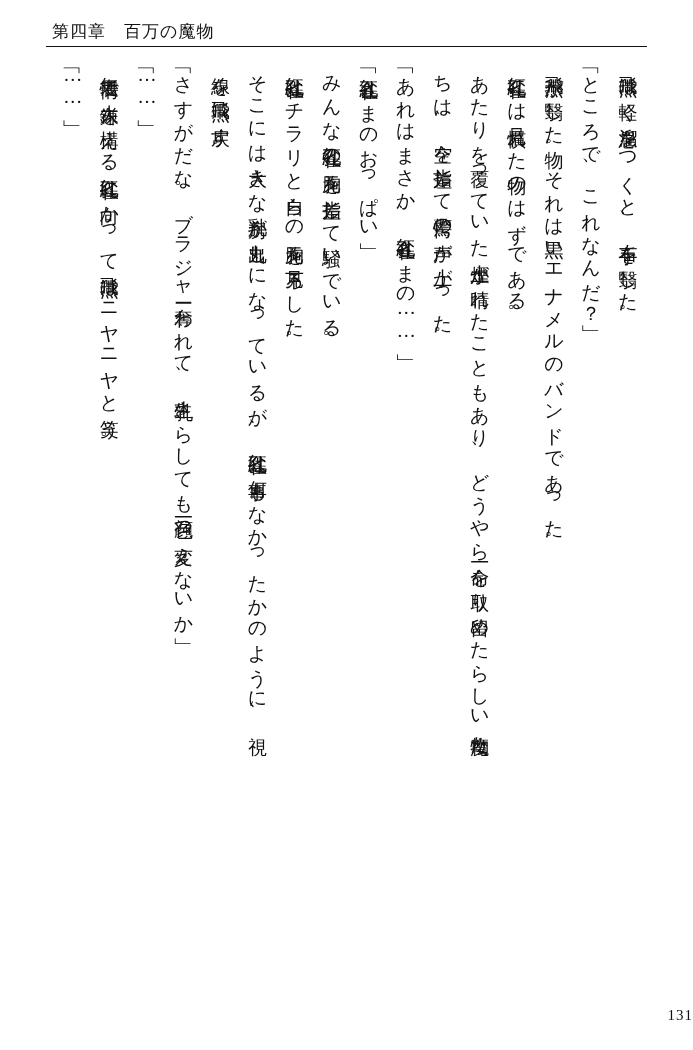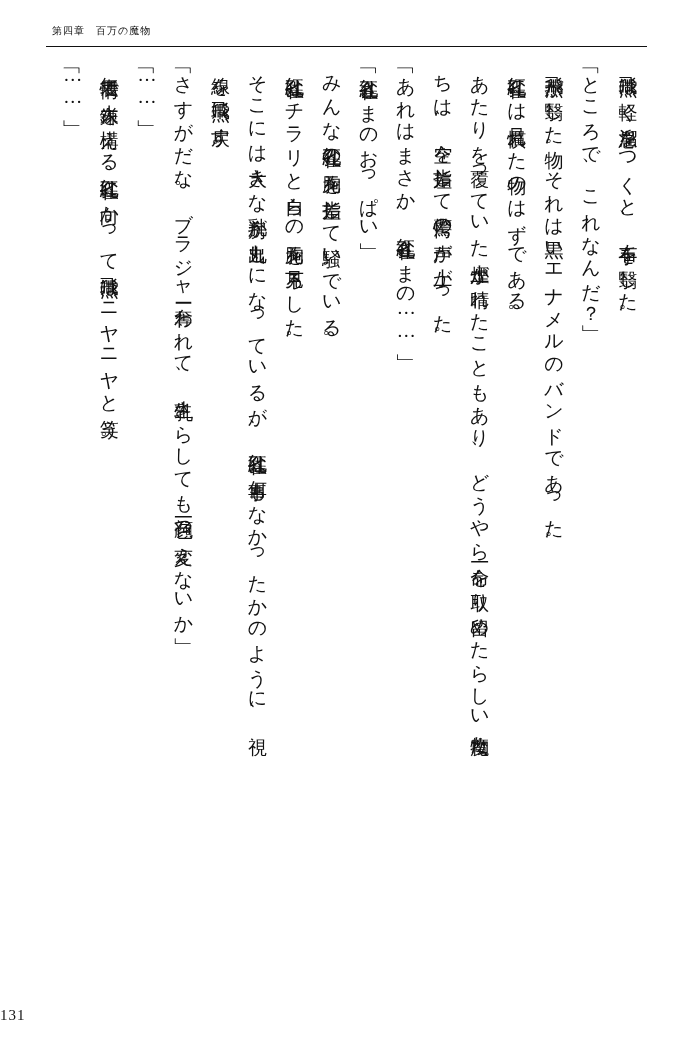--- a/index.html
+++ b/index.html
@@ -24,21 +24,21 @@
   #header {
     position: absolute;
     top: 16px;
     left: 52px;
     right: 52px;
     height: 30px;
     display: flex;
     align-items: center;
   }
   #header .chapter-line {
-    font-size: 10px;
+    font-size: 17px;
     letter-spacing: 1px;
     font-weight: 500;
     color: #111;
     white-space: nowrap;
   }
   #header-rule {
     position: absolute;
     top: 46px;
     left: 46px;
     right: 46px;
@@ -69,21 +69,21 @@
   }
   #body-text p.noindent {
     text-indent: 0;
   }
   
   #page-number {
     position: absolute;
     bottom: 26px;
     left: 0;
     right: 0;
-    text-align: left;
+    text-align: right;
     font-size: 15px;
     color: #111;
     letter-spacing: 1px;
   }
 </style>
 </head>
 <body>
 
 <div id="page">
 

